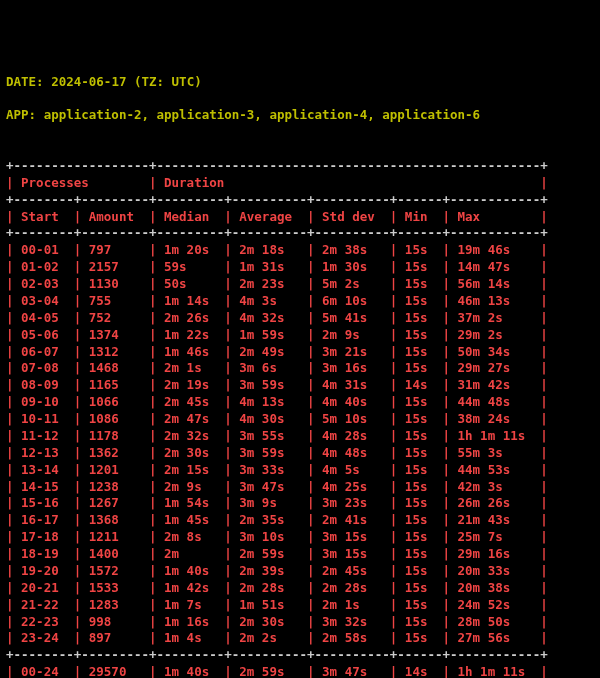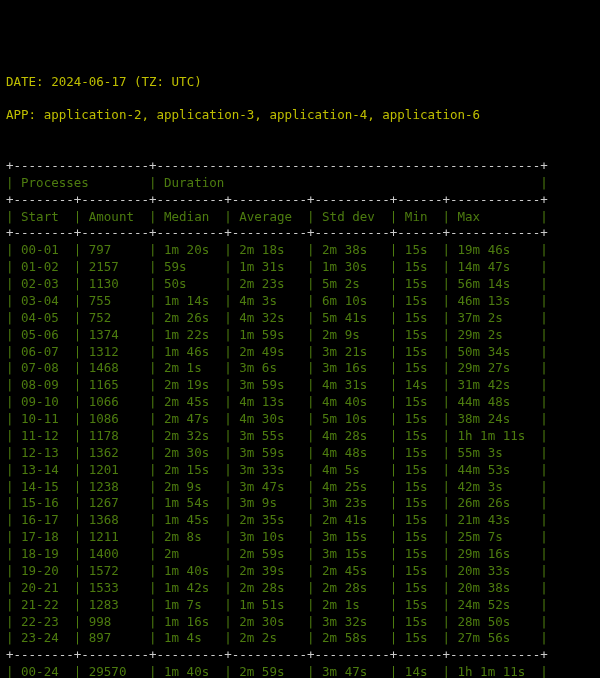--- a/index.html
+++ b/index.html
@@ -1,28 +1,28 @@
 <!DOCTYPE html>
 <html><head>
   <meta charset="utf-8">
   <style>
-    * { margin: 0; padding: 0; box-sizing: border-box; }
+    * { margin: 0; padding: 0; box-sizing: border-box; font-weight: bold; }
     body {
       background: #000;
       color: #ccc;
       font-family: "Menlo", "Consolas", "DejaVu Sans Mono", monospace;
       font-size: 12.5px;
       line-height: 1.35;
       padding: 6px 6px 10px 6px;
       width: 600px;
       white-space: pre;
     }
     .hdr-line { color: #bfbf00; }
     .sep { color: #ccc; }
-    .row { color: #4d7c0f; }
+    .row { color: #ef4444; }
   </style>
 </head>
 <body>
 
 
 
 <div class="hdr-line"><span>DATE:</span> <span>2024-06-17 (TZ: UTC)</span></div>
 <div class="hdr-line"><span>APP:</span> <span>application-2, application-3, application-4, application-6</span></div>
 
 <div id="table-out"><div class="sep">+------------------+---------------------------------------------------+</div><div class="row">| Processes        | Duration                                          |</div><div class="sep">+--------+---------+---------+----------+----------+------+------------+</div><div class="row">| Start  | Amount  | Median  | Average  | Std dev  | Min  | Max        |</div><div class="sep">+--------+---------+---------+----------+----------+------+------------+</div><div class="row">| 00-01  | 797     | 1m 20s  | 2m 18s   | 2m 38s   | 15s  | 19m 46s    |</div><div class="row">| 01-02  | 2157    | 59s     | 1m 31s   | 1m 30s   | 15s  | 14m 47s    |</div><div class="row">| 02-03  | 1130    | 50s     | 2m 23s   | 5m 2s    | 15s  | 56m 14s    |</div><div class="row">| 03-04  | 755     | 1m 14s  | 4m 3s    | 6m 10s   | 15s  | 46m 13s    |</div><div class="row">| 04-05  | 752     | 2m 26s  | 4m 32s   | 5m 41s   | 15s  | 37m 2s     |</div><div class="row">| 05-06  | 1374    | 1m 22s  | 1m 59s   | 2m 9s    | 15s  | 29m 2s     |</div><div class="row">| 06-07  | 1312    | 1m 46s  | 2m 49s   | 3m 21s   | 15s  | 50m 34s    |</div><div class="row">| 07-08  | 1468    | 2m 1s   | 3m 6s    | 3m 16s   | 15s  | 29m 27s    |</div><div class="row">| 08-09  | 1165    | 2m 19s  | 3m 59s   | 4m 31s   | 14s  | 31m 42s    |</div><div class="row">| 09-10  | 1066    | 2m 45s  | 4m 13s   | 4m 40s   | 15s  | 44m 48s    |</div><div class="row">| 10-11  | 1086    | 2m 47s  | 4m 30s   | 5m 10s   | 15s  | 38m 24s    |</div><div class="row">| 11-12  | 1178    | 2m 32s  | 3m 55s   | 4m 28s   | 15s  | 1h 1m 11s  |</div><div class="row">| 12-13  | 1362    | 2m 30s  | 3m 59s   | 4m 48s   | 15s  | 55m 3s     |</div><div class="row">| 13-14  | 1201    | 2m 15s  | 3m 33s   | 4m 5s    | 15s  | 44m 53s    |</div><div class="row">| 14-15  | 1238    | 2m 9s   | 3m 47s   | 4m 25s   | 15s  | 42m 3s     |</div><div class="row">| 15-16  | 1267    | 1m 54s  | 3m 9s    | 3m 23s   | 15s  | 26m 26s    |</div><div class="row">| 16-17  | 1368    | 1m 45s  | 2m 35s   | 2m 41s   | 15s  | 21m 43s    |</div><div class="row">| 17-18  | 1211    | 2m 8s   | 3m 10s   | 3m 15s   | 15s  | 25m 7s     |</div><div class="row">| 18-19  | 1400    | 2m      | 2m 59s   | 3m 15s   | 15s  | 29m 16s    |</div><div class="row">| 19-20  | 1572    | 1m 40s  | 2m 39s   | 2m 45s   | 15s  | 20m 33s    |</div><div class="row">| 20-21  | 1533    | 1m 42s  | 2m 28s   | 2m 28s   | 15s  | 20m 38s    |</div><div class="row">| 21-22  | 1283    | 1m 7s   | 1m 51s   | 2m 1s    | 15s  | 24m 52s    |</div><div class="row">| 22-23  | 998     | 1m 16s  | 2m 30s   | 3m 32s   | 15s  | 28m 50s    |</div><div class="row">| 23-24  | 897     | 1m 4s   | 2m 2s    | 2m 58s   | 15s  | 27m 56s    |</div><div class="sep">+--------+---------+---------+----------+----------+------+------------+</div><div class="row">| 00-24  | 29570   | 1m 40s  | 2m 59s   | 3m 47s   | 14s  | 1h 1m 11s  |</div></div>

